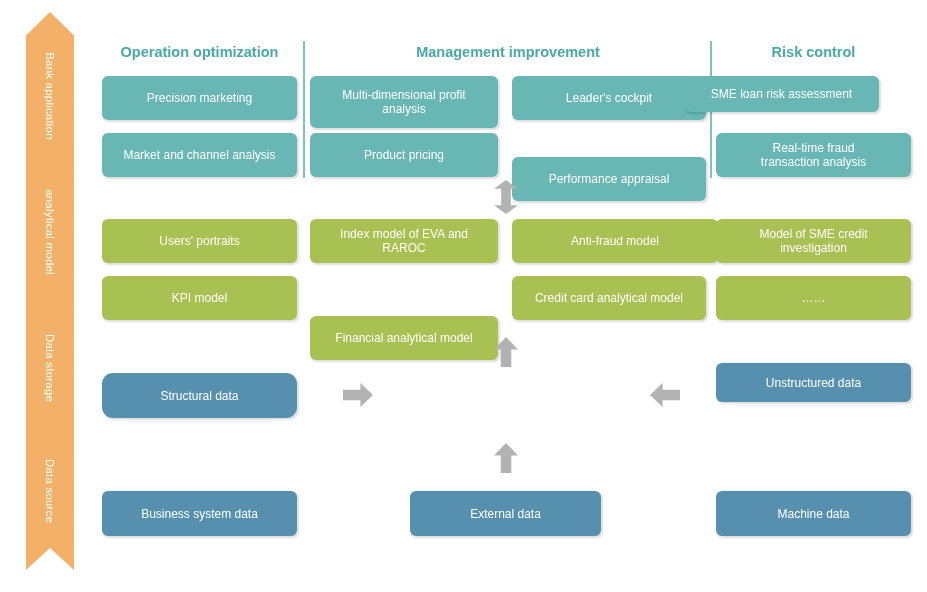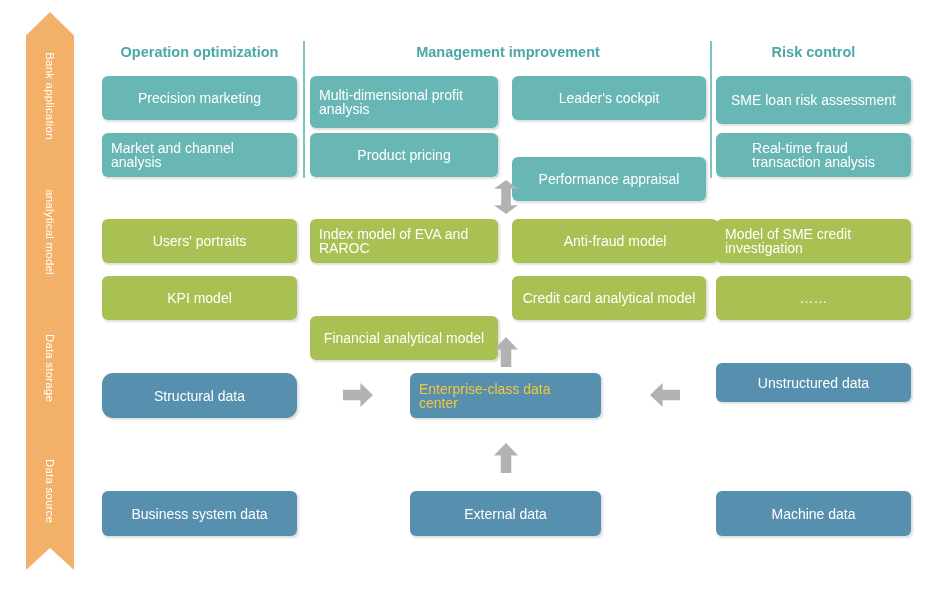--- a/index.html
+++ b/index.html
@@ -64,24 +64,25 @@
     height: 137px;
   }
 
   
   .box {
     position: absolute;
     border-radius: 6px;
     display: flex;
     align-items: center;
     justify-content: center;
+    text-align: center;
     color: #ffffff;
-    font-size: 14px;
+    font-size: 12px;
     line-height: 14px;
-    padding: 2px 9px;
+    padding: 2px 16px;
     box-shadow: 1.5px 1.5px 2px rgba(0,0,0,0.13);
   }
   .box.teal   { background: #68b7b5; }
   .box.green  { background: #a9c052; }
   .box.blue   { background: #5690ae; }
   .box.accent-text { color: #f5c63c; }
 
   
   .arrow {
     position: absolute;
@@ -127,38 +128,37 @@
   <div class="col-header" style="left: 102px; width: 195px;">Operation optimization</div>
   <div class="col-header" style="left: 310px; width: 396px;">Management improvement</div>
   <div class="col-header" style="left: 716px; width: 195px;">Risk control</div>
 
   <div class="col-divider" style="left: 303px;"></div>
   <div class="col-divider" style="left: 710px;"></div>
 
   <div class="box teal" style="left: 102px; top: 76px; width: 195px; height: 44px;">Precision marketing</div>
   <div class="box teal" style="left: 310px; top: 76px; width: 188px; height: 52px;">Multi-dimensional profit analysis</div>
   <div class="box teal" style="left: 512px; top: 76px; width: 194px; height: 44px;">Leader's cockpit</div>
-  <div class="box teal" style="left: 716px; top: 76px; width: 195px; height: 48px;">SME loan risk assessment</div>
+  <div class="box teal" style="left: 684px; top: 76px; width: 195px; height: 36px;">SME loan risk assessment</div>
   <div class="box teal" style="left: 102px; top: 133px; width: 195px; height: 44px;">Market and channel analysis</div>
   <div class="box teal" style="left: 310px; top: 133px; width: 188px; height: 44px;">Product pricing</div>
   <div class="box teal" style="left: 512px; top: 133px; width: 194px; height: 44px; margin-top: 24px;">Performance appraisal</div>
   <div class="box teal" style="left: 716px; top: 133px; width: 195px; height: 44px; white-space: pre-line;">Real-time fraud
 transaction analysis</div>
 
   <div class="box green" style="left: 102px; top: 219px; width: 195px; height: 44px;">Users' portraits</div>
   <div class="box green" style="left: 310px; top: 219px; width: 188px; height: 44px;">Index model of EVA and RAROC</div>
   <div class="box green" style="left: 512px; top: 219px; width: 206px; height: 44px;">Anti-fraud model</div>
   <div class="box green" style="left: 716px; top: 219px; width: 195px; height: 44px;">Model of SME credit investigation</div>
   <div class="box green" style="left: 102px; top: 276px; width: 195px; height: 44px;">KPI model</div>
   <div class="box green" style="left: 310px; top: 276px; width: 188px; height: 44px; margin-top: 40px;">Financial analytical model</div>
   <div class="box green" style="left: 512px; top: 276px; width: 194px; height: 44px;">Credit card analytical model</div>
   <div class="box green" style="left: 716px; top: 276px; width: 195px; height: 44px;">……</div>
 
   <div class="box blue" style="left: 102px; top: 373px; width: 195px; height: 45px; border-radius: 11px;">Structural data</div>
-  <div class="box blue accent-text" style="left: 410px; top: 373px; width: 191px; height: 45px;">Enterprise-class data center</div>
   <div class="box blue" style="left: 716px; top: 363px; width: 195px; height: 39px;">Unstructured data</div>
 
   <div class="box blue" style="left: 102px; top: 491px; width: 195px; height: 45px;">Business system data</div>
   <div class="box blue" style="left: 410px; top: 491px; width: 191px; height: 45px;">External data</div>
   <div class="box blue" style="left: 716px; top: 491px; width: 195px; height: 45px;">Machine data</div>
 
   <div class="arrow updown" style="left: 494px; top: 180px; width: 24px; height: 34px;"></div>
   <div class="arrow up" style="left: 494px; top: 337px; width: 24px; height: 30px;"></div>
   <div class="arrow right" style="left: 343px; top: 383px; width: 30px; height: 24px;"></div>
   <div class="arrow left" style="left: 650px; top: 383px; width: 30px; height: 24px;"></div>

